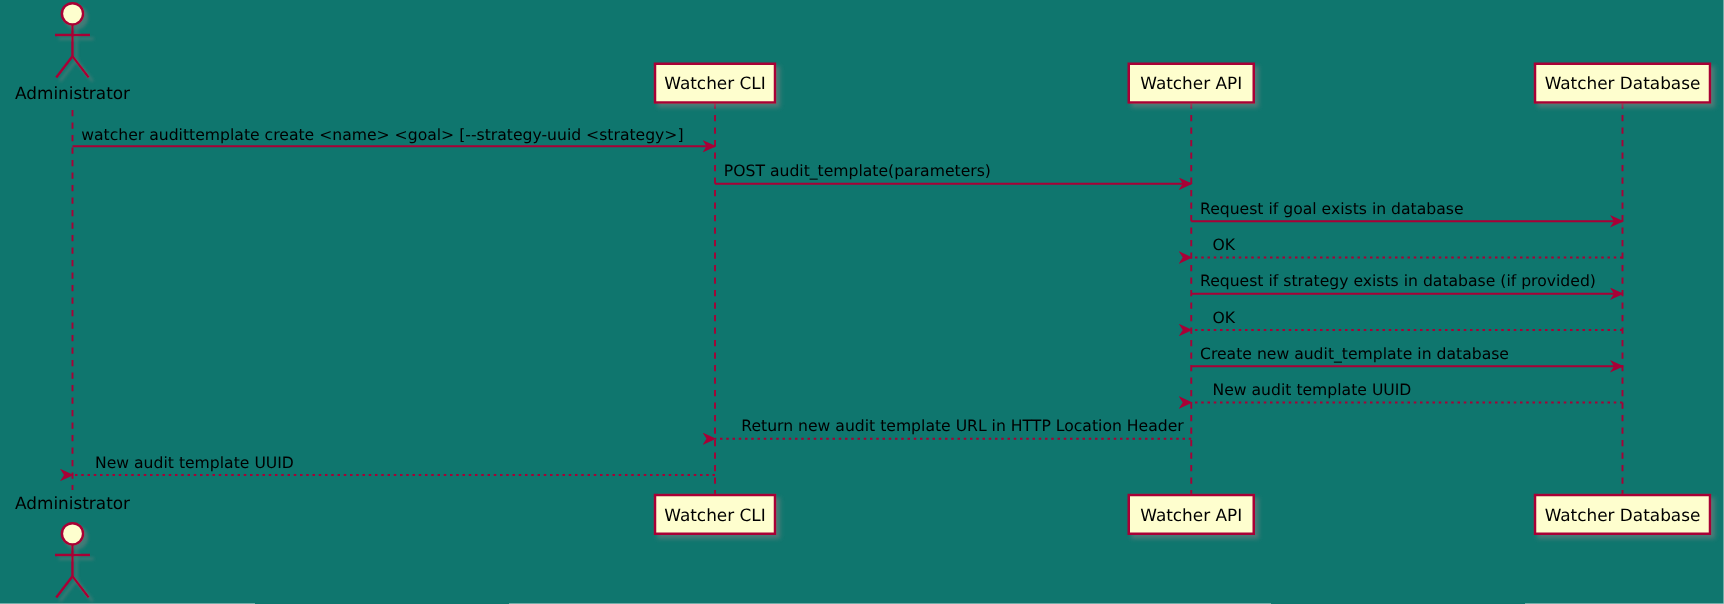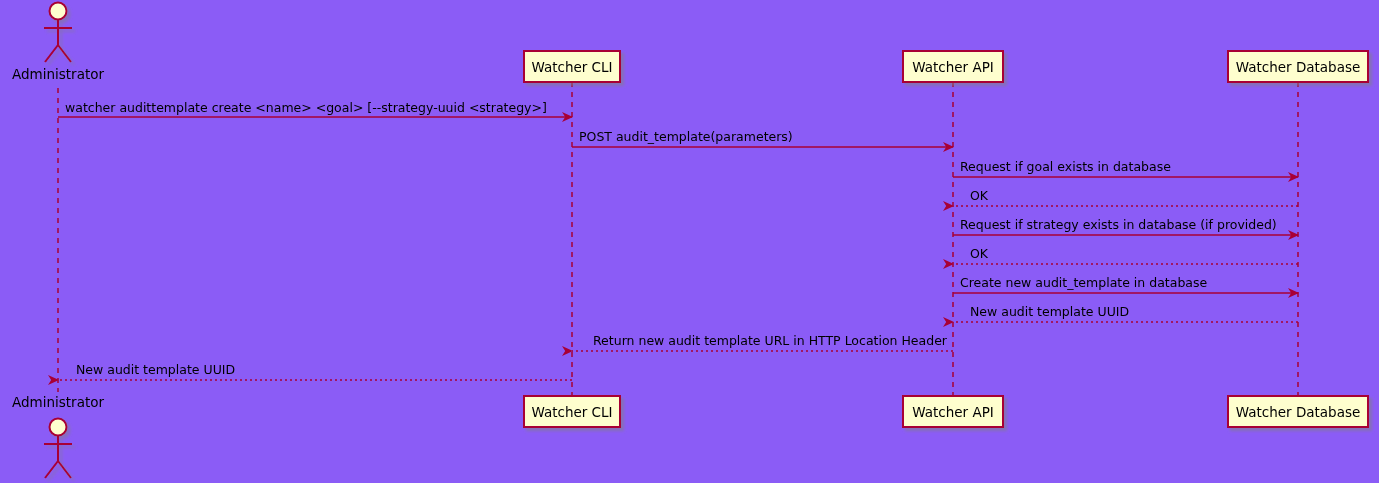--- a/index.html
+++ b/index.html
@@ -8,21 +8,21 @@
     background: #ffffff;
   }
   body {
     font-family: "DejaVu Sans", sans-serif;
   }
   #diagram-root {
     position: relative;
     width: 1379px;
     height: 483px;
     overflow: hidden;
-    background: #8b5cf6;
+    background: #0f766e;
   }
   #uml-svg {
     position: absolute;
     top: 0;
     left: 0;
     display: block;
   }
   .msg-text {
     font-family: "DejaVu Sans", sans-serif;
     font-size: 12.5px;

